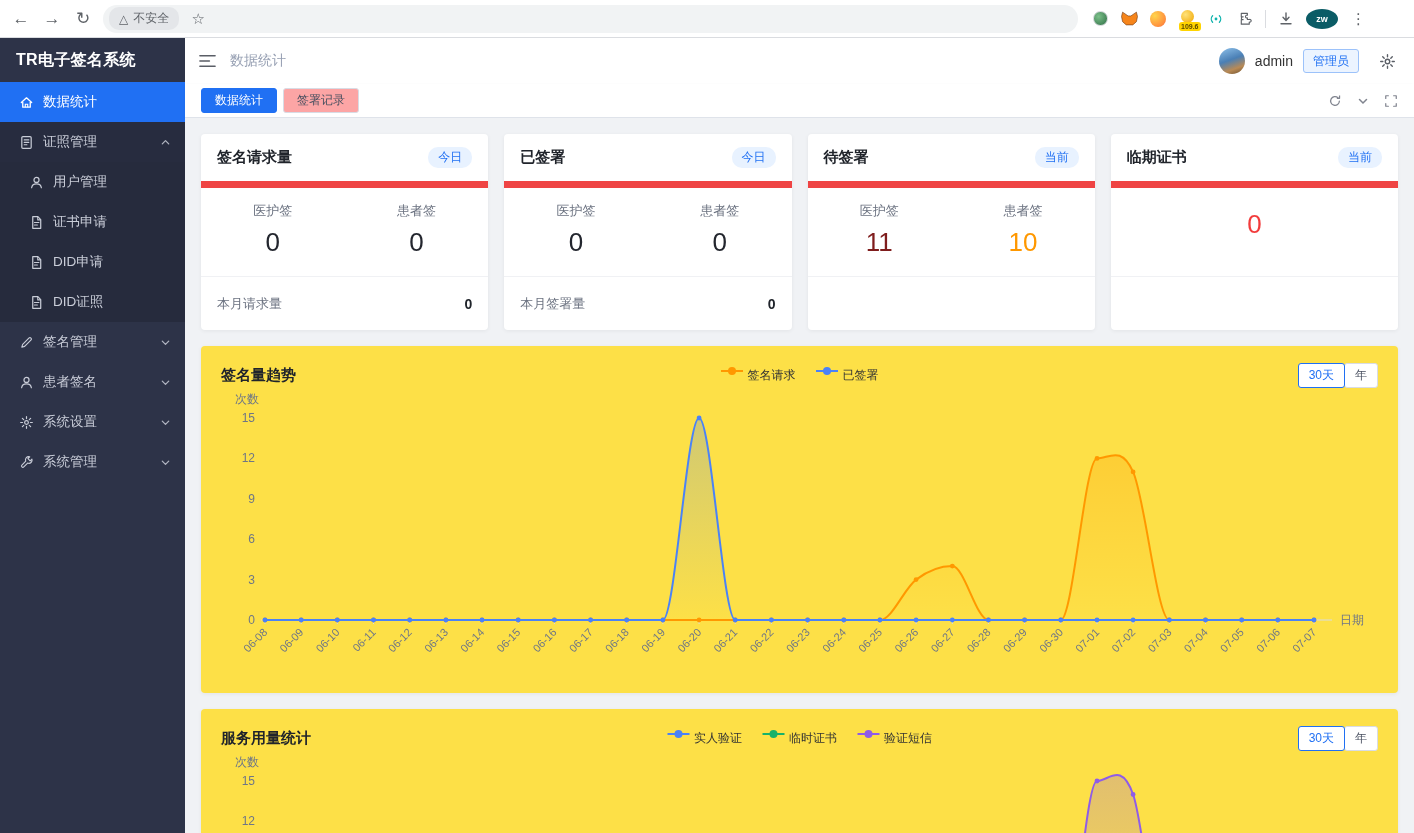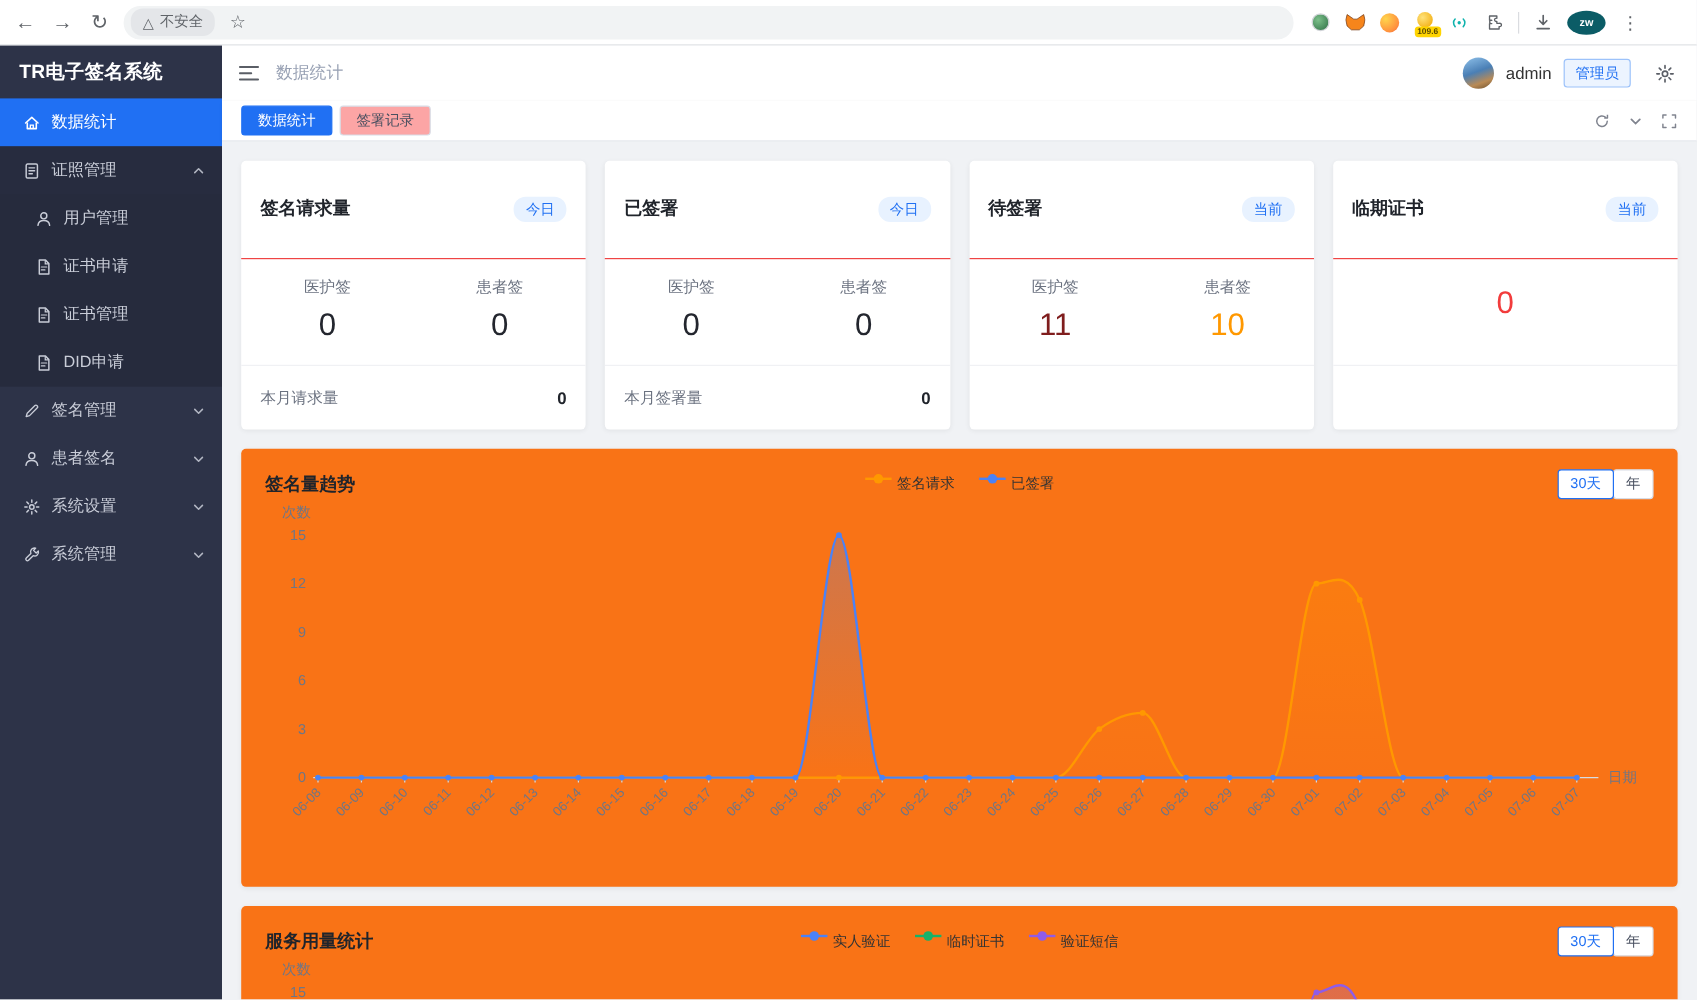--- a/index.html
+++ b/index.html
@@ -50,32 +50,32 @@
   .tab{height:25px;display:inline-flex;align-items:center;padding:0 13px;font-size:12px;border:1px solid #d8dce5;color:#495060;background:#fca5a5;border-radius:3px;cursor:pointer}
   .tab.active{background:#2070f3;border-color:#2070f3;color:#fff}
   .tab-tools{margin-left:auto;display:flex;align-items:center;gap:15px;color:#80848f}
   .ticon{display:inline-flex;cursor:pointer}
 
   .content{flex:1;overflow:hidden;padding:16px;background:#f0f2f5}
 
   
   .cards{display:flex;gap:16px}
   .card{flex:1;background:#fff;border-radius:4px;box-shadow:0 1px 4px rgba(0,0,0,.06)}
-  .card-h{display:flex;justify-content:space-between;align-items:flex-start;padding:30px 16px;border-bottom:1px solid #ef4444}
+  .card-h{display:flex;justify-content:space-between;align-items:center;padding:13px 16px;border-bottom:7px solid #ef4444}
   .card-title{font-size:15px;font-weight:bold;color:#20242b}
   .badge{font-size:12px;color:#2070f3;background:#e8f2ff;border-radius:10px;padding:2px 10px}
   .card-body{display:flex;padding:14px 0 12px;min-height:88px}
   .ccol{flex:1;text-align:center}
   .ccol .lbl{font-size:13px;color:#6b7280}
   .ccol .val{font-size:26px;margin-top:7px;font-weight:500}
   .card-f{border-top:1px solid #f0f1f4;display:flex;justify-content:space-between;padding:0 16px;font-size:13px;color:#6b7280;height:54px;align-items:center}
   .card-f .fval{color:#20242b;font-weight:bold;font-size:14px}
 
   
-  .chart-card{background:#f97316;border-radius:4px;box-shadow:0 1px 4px rgba(0,0,0,.06);margin-top:16px;padding:14px 20px 24px}
+  .chart-card{background:#fde047;border-radius:4px;box-shadow:0 1px 4px rgba(0,0,0,.06);margin-top:16px;padding:14px 20px 6px}
   .chart-h{display:flex;align-items:center;position:relative;height:30px}
   .chart-title{font-size:15px;font-weight:bold;color:#20242b}
   .legend{position:absolute;left:50%;transform:translateX(-50%);display:flex;gap:20px;align-items:center}
   .leg{display:inline-flex;align-items:flex-start;gap:5px;font-size:12px;color:#333;cursor:pointer}
   .leg-mark{display:inline-block;width:22px;height:8px;position:relative}
   .leg-seg{position:absolute;top:3px;left:0;width:22px;height:2px;background:currentColor}
   .leg-dot{position:absolute;top:0;left:7px;width:8px;height:8px;border-radius:50%;background:currentColor}
   .range{margin-left:auto;display:flex}
   .rbtn{font-size:12px;padding:3px 10px;border:1px solid #d8dce5;background:#fff;color:#495060;cursor:pointer;border-radius:3px;margin-left:-1px;font-family:inherit}
   .rbtn.active{color:#2070f3;border-color:#2070f3;position:relative;z-index:1}
@@ -187,31 +187,31 @@
               <span>证书申请</span>
             </div>
             <div class="mitem">
               <span class="icn ">
                 <svg viewBox="0 0 16 16" width="15" height="15">
                   <path d="M4 1.8h5.5L12.5 5v9.2H4z" fill="none" stroke="currentColor" stroke-width="1.3" stroke-linejoin="round"></path>
                   <path d="M9.3 2v3.2h3" fill="none" stroke="currentColor" stroke-width="1.1"></path>
                   <path d="M5.8 8h4.8M5.8 10.6h3.2" stroke="currentColor" stroke-width="1.1" stroke-linecap="round"></path>
                 </svg>
               </span>
-              <span>证书管理</span>
+              <span>DID申请</span>
             </div>
             <div class="mitem">
               <span class="icn ">
                 <svg viewBox="0 0 16 16" width="15" height="15">
                   <path d="M4 1.8h5.5L12.5 5v9.2H4z" fill="none" stroke="currentColor" stroke-width="1.3" stroke-linejoin="round"></path>
                   <path d="M9.3 2v3.2h3" fill="none" stroke="currentColor" stroke-width="1.1"></path>
                   <path d="M5.8 8h4.8M5.8 10.6h3.2" stroke="currentColor" stroke-width="1.1" stroke-linecap="round"></path>
                 </svg>
               </span>
-              <span>DID申请</span>
+              <span>DID证照</span>
             </div>
           </div>
         </div>
         <div>
           <div class="mitem">
             <span class="icn ">
               <svg viewBox="0 0 16 16" width="15" height="15">
                 <path d="M3 13l.9-3L10.8 3.1a1.2 1.2 0 0 1 1.7 0l.4.4a1.2 1.2 0 0 1 0 1.7L6 12.1 3 13z" fill="none" stroke="currentColor" stroke-width="1.2" stroke-linejoin="round"></path>
               </svg>
             </span>

